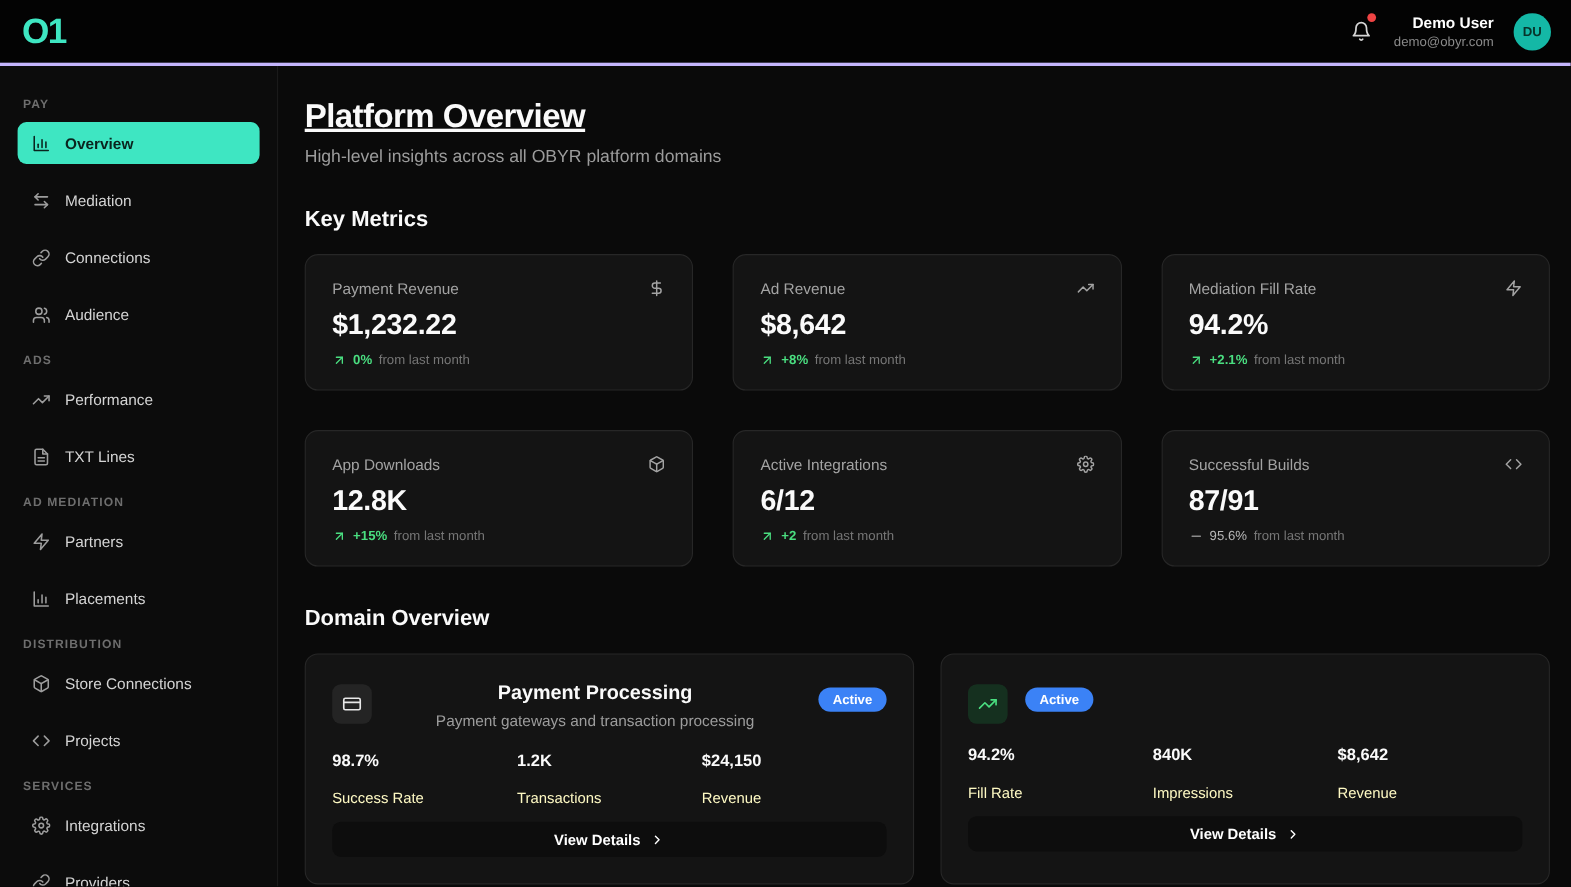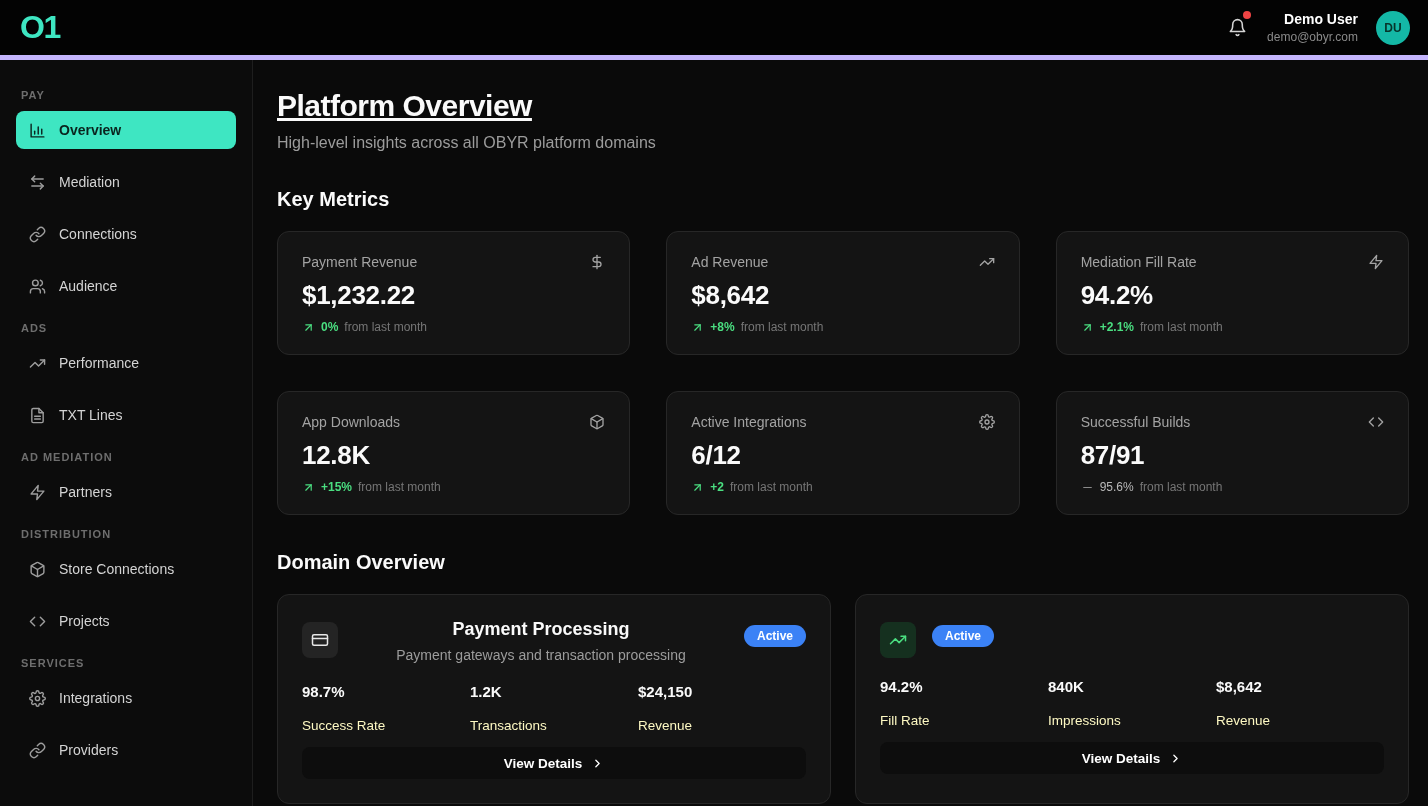--- a/index.html
+++ b/index.html
@@ -1,20 +1,20 @@
 <!DOCTYPE html>
 <html><head>
 <meta charset="utf-8">
 <style>
   * { margin:0; padding:0; box-sizing:border-box; }
   html,body { width:1428px; height:806px; overflow:hidden; background:#0a0a0a; color:#fafafa;
               font-family:"Liberation Sans", sans-serif; }
 
   
-  .topbar { height:60px; background:#030303; border-bottom:5px solid #c4b5fd;
+  .topbar { height:60px; background:#030303; border-bottom:3px solid #c4b5fd;
             display:flex; align-items:center; justify-content:space-between; padding:0 18px 0 20px; }
   .logo { font-size:32px; font-weight:800; letter-spacing:-1.5px; color:#3ee6c2; cursor:pointer; }
   .topbar-right { display:flex; align-items:center; gap:18px; }
   .bell-wrap { position:relative; width:24px; height:24px; display:flex; align-items:center; justify-content:center;
                color:#d4d4d4; cursor:pointer; }
   .bell-wrap svg { width:19px; height:19px; }
   .bell-dot { position:absolute; top:-5px; right:-2px; width:8px; height:8px; border-radius:50%; background:#ef4444; }
   .user-meta { text-align:right; }
   .user-name { font-size:14px; font-weight:700; color:#fff; }
   .user-email { font-size:12px; color:#8a8a8a; margin-top:3px; }
@@ -176,20 +176,31 @@
 
     <div class="section-label">AD MEDIATION</div>
     <div class="nav-item">
       <span class="nav-icon">
         <svg viewBox="0 0 24 24" fill="none" stroke="currentColor" stroke-width="2" stroke-linecap="round" stroke-linejoin="round">
             <polygon points="13 2 3 14 12 14 11 22 21 10 12 10 13 2"></polygon>
           </svg>
       </span>
       <span>Partners</span>
     </div>
+    <div class="nav-item">
+      <span class="nav-icon">
+        <svg viewBox="0 0 24 24" fill="none" stroke="currentColor" stroke-width="2" stroke-linecap="round" stroke-linejoin="round">
+            <path d="M3 3v18h18"></path>
+            <path d="M8 17v-4"></path>
+            <path d="M13 17V7"></path>
+            <path d="M18 17v-7"></path>
+          </svg>
+      </span>
+      <span>Placements</span>
+    </div>
 
     <div class="section-label">DISTRIBUTION</div>
     <div class="nav-item">
       <span class="nav-icon">
         <svg viewBox="0 0 24 24" fill="none" stroke="currentColor" stroke-width="2" stroke-linecap="round" stroke-linejoin="round">
             <path d="M21 8a2 2 0 0 0-1-1.73l-7-4a2 2 0 0 0-2 0l-7 4A2 2 0 0 0 3 8v8a2 2 0 0 0 1 1.73l7 4a2 2 0 0 0 2 0l7-4A2 2 0 0 0 21 16Z"></path>
             <path d="m3.3 7 8.7 5 8.7-5"></path>
             <path d="M12 22V12"></path>
           </svg>
       </span>

